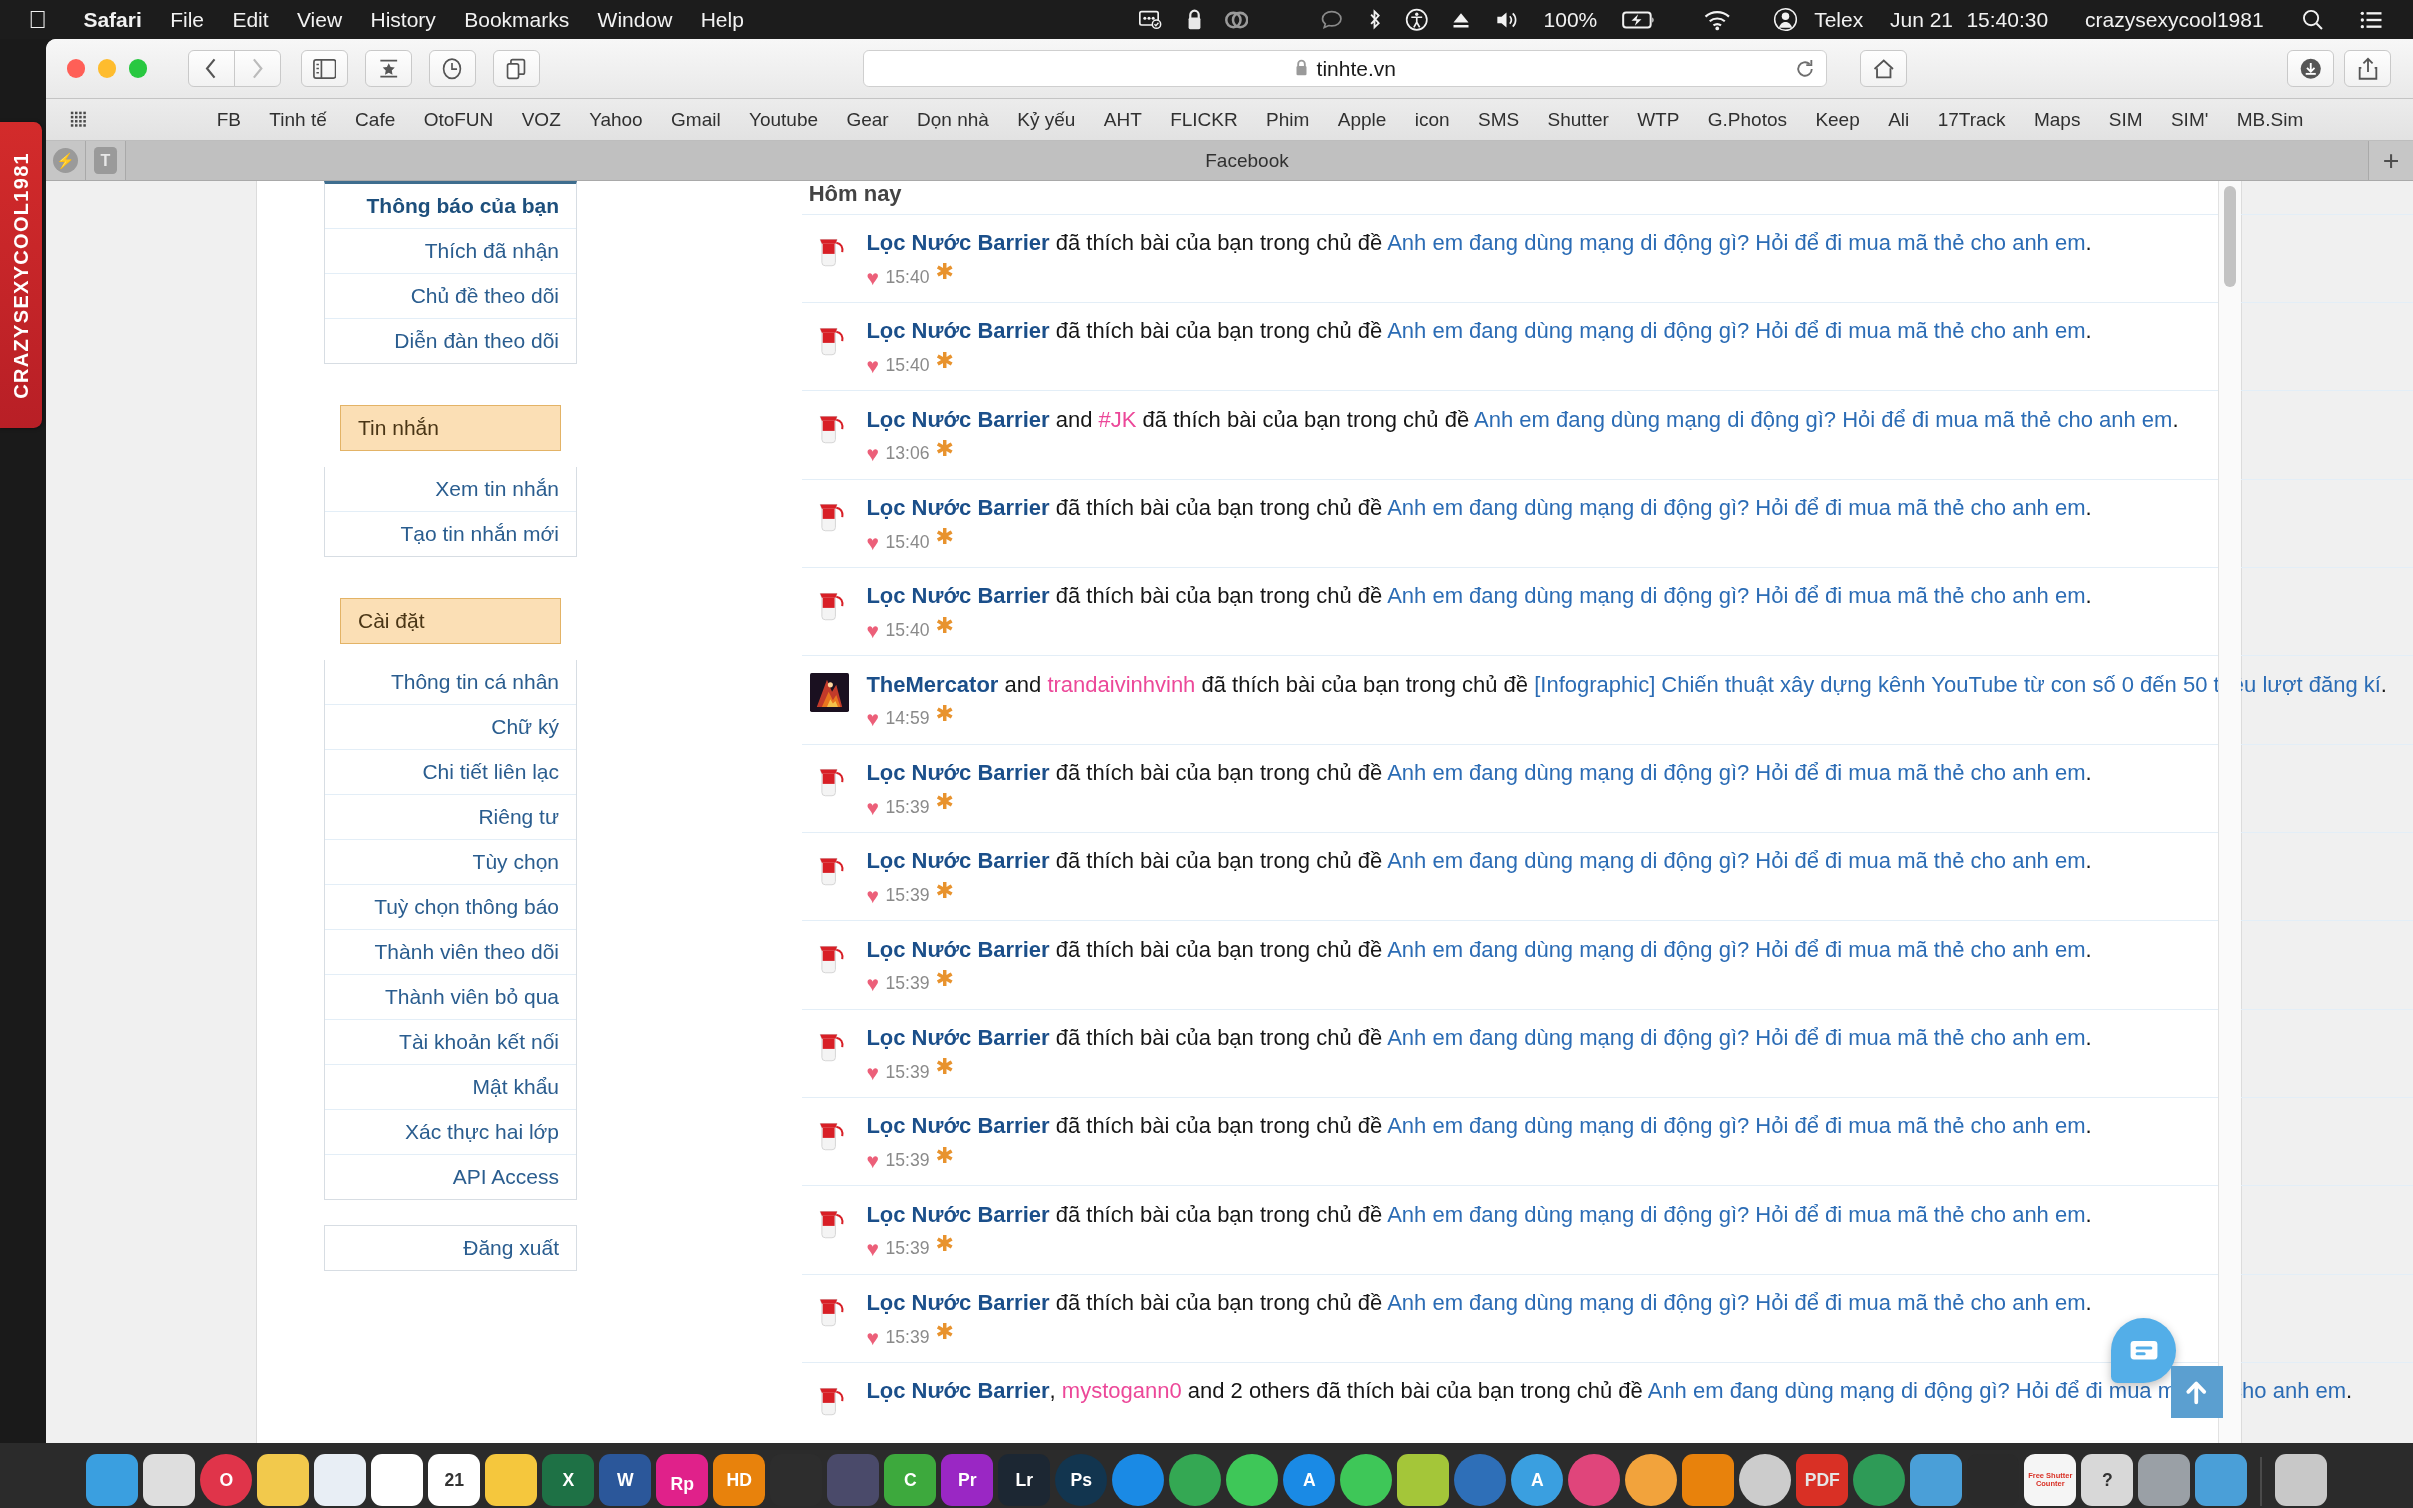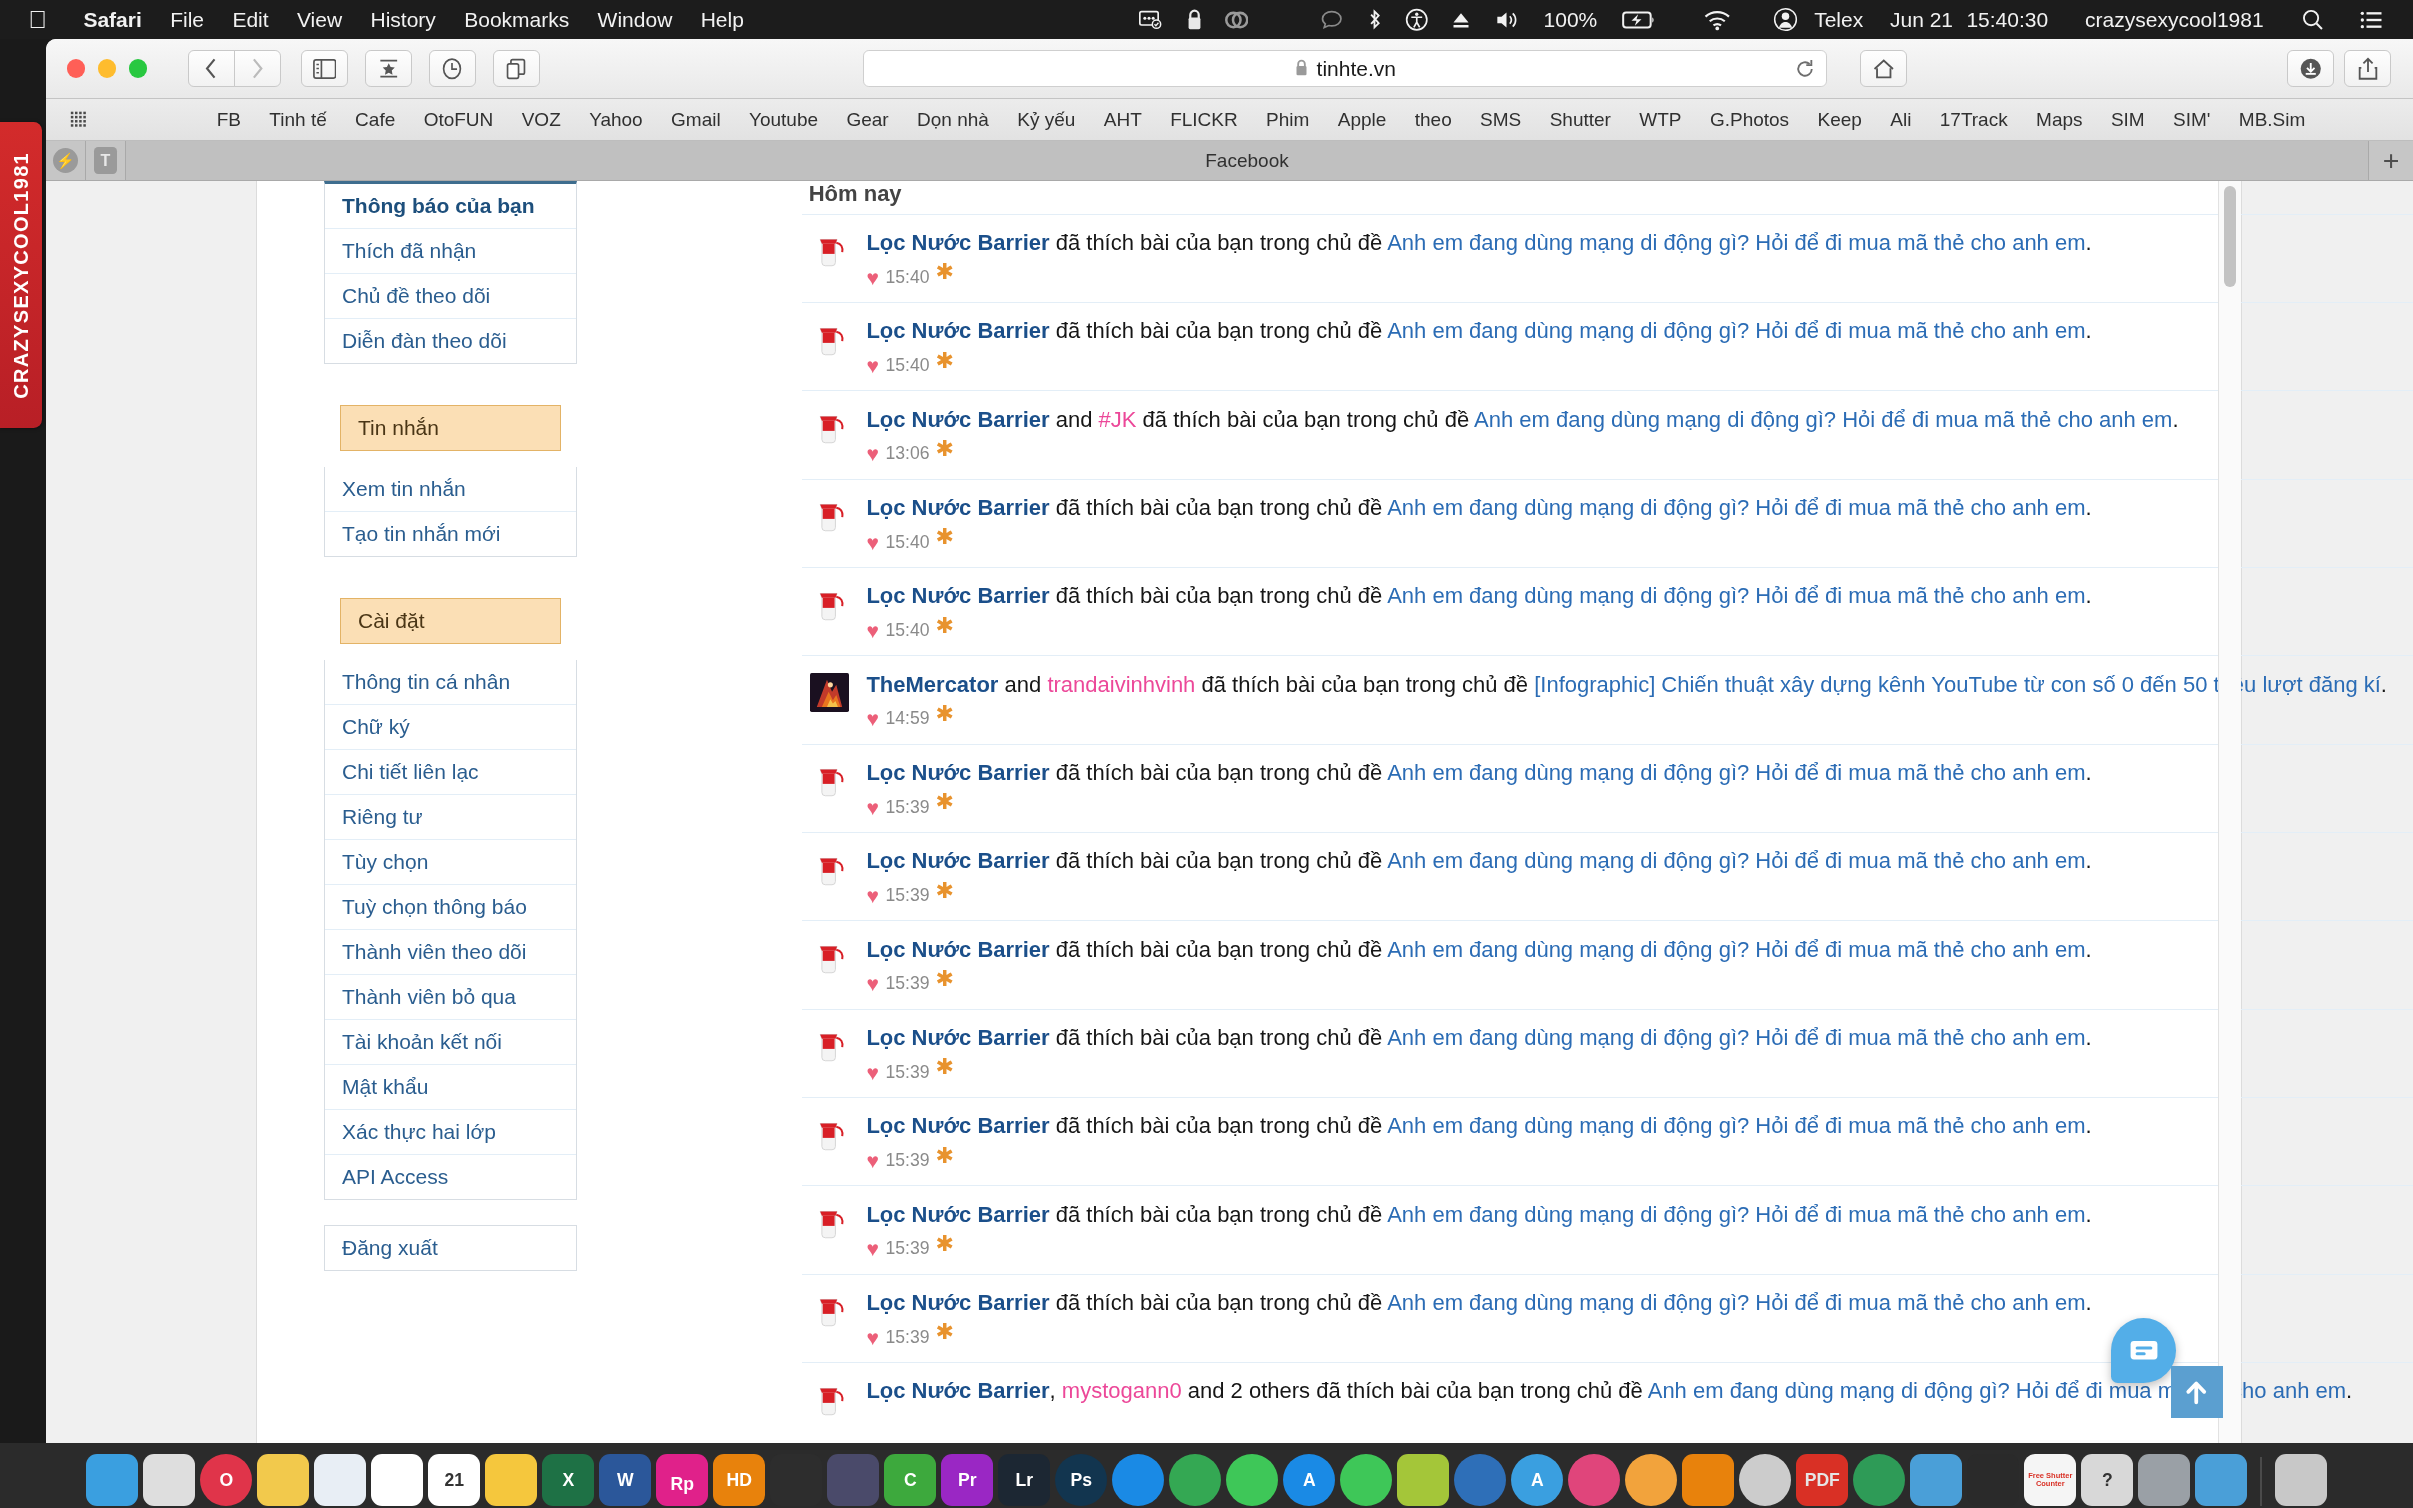--- a/index.html
+++ b/index.html
@@ -117,21 +117,21 @@
   }
   #content-wrap {
     position: absolute; left: 210px; top: 0; width: 1986px; height: 100%;
     background: #fff; border-left: 0.8px solid #dcdcdc; border-right:0.8px solid #dcdcdc;
   }
 
   
   #sidebar {
     position: absolute; left: 67px; top: 0; width: 253px;
   }
-  .side-block { background: #fff; border: 0.8px solid #d7dde3; border-top: none; }
+  .side-block { background: #fff; border: 0.8px solid #d7dde3; border-top: none; text-align: right; }
   .side-block.first { border-top: 3.4px solid #3e6d8e; }
   .side-item {
     padding: 10px 17px; font-size: 21px; color: #2a5d8f;
     border-bottom: 0.8px solid #e3eef7; white-space: nowrap;
   }
   .side-item:last-child { border-bottom: none; }
   .side-item.bold { font-weight: bold; color: #1d4f7c; }
   .side-head {
     background: #fbdfb5; border: 0.8px solid #e3b366;
     padding: 10px 17px; font-size: 21px; color: #4a3616;
@@ -452,21 +452,21 @@
     <div class="bm">Yahoo</div>
     <div class="bm">Gmail</div>
     <div class="bm">Youtube</div>
     <div class="bm">Gear</div>
     <div class="bm">Dọn nhà</div>
     <div class="bm">Kỷ yếu</div>
     <div class="bm">AHT</div>
     <div class="bm">FLICKR</div>
     <div class="bm">Phim</div>
     <div class="bm">Apple</div>
-    <div class="bm">theo</div>
+    <div class="bm">icon</div>
     <div class="bm">SMS</div>
     <div class="bm">Shutter</div>
     <div class="bm">WTP</div>
     <div class="bm">G.Photos</div>
     <div class="bm">Keep</div>
     <div class="bm">Ali</div>
     <div class="bm">17Track</div>
     <div class="bm">Maps</div>
     <div class="bm">SIM</div>
     <div class="bm">SIM'</div>

